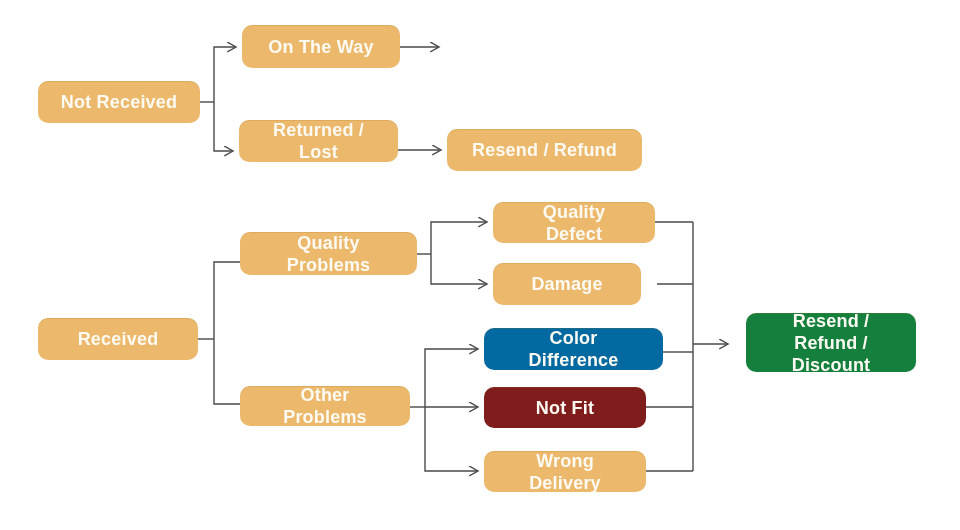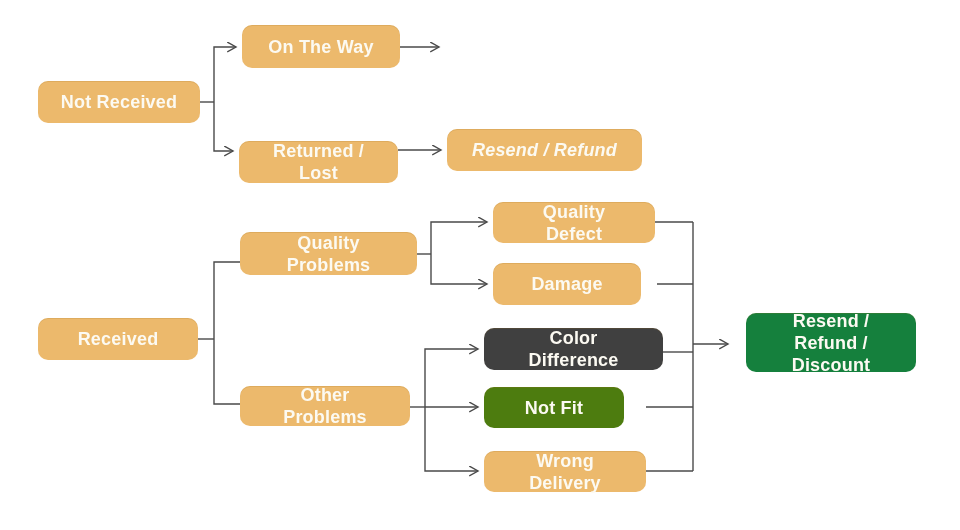--- a/index.html
+++ b/index.html
@@ -78,45 +78,45 @@
       <polyline points="693,222 693,471" fill="none" stroke="#4A4A4A" stroke-width="1.4"></polyline>
       <polyline points="693,344 728,344" fill="none" stroke="#4A4A4A" stroke-width="1.4" marker-end="url(#arrow-open)"></polyline>
     </svg>
   <div id="nodes-layer">
       <div class="node" style="left: 38px; top: 81px; width: 162px; height: 42px; background: rgb(236, 185, 108); color: rgb(252, 250, 242);">
         <span>Not Received</span>
       </div>
       <div class="node" style="left: 242px; top: 25px; width: 158px; height: 43px; background: rgb(236, 185, 108); color: rgb(252, 250, 242);">
         <span>On The Way</span>
       </div>
-      <div class="node" style="left: 239px; top: 141px; width: 159px; height: 42px; background: rgb(236, 185, 108); color: rgb(252, 250, 242);">
+      <div class="node" style="left: 239px; top: 120px; width: 159px; height: 42px; background: rgb(236, 185, 108); color: rgb(252, 250, 242);">
         <span>Returned / Lost</span>
       </div>
-      <div class="node" style="left: 447px; top: 129px; width: 195px; height: 42px; background: rgb(236, 185, 108); color: rgb(252, 250, 242); font-style: italic;">
+      <div class="node" style="left: 447px; top: 129px; width: 195px; height: 42px; background: rgb(236, 185, 108); color: rgb(252, 250, 242);">
         <span>Resend / Refund</span>
       </div>
       <div class="node" style="left: 240px; top: 232px; width: 177px; height: 43px; background: rgb(236, 185, 108); color: rgb(252, 250, 242);">
         <span>Quality Problems</span>
       </div>
       <div class="node" style="left: 38px; top: 318px; width: 160px; height: 42px; background: rgb(236, 185, 108); color: rgb(252, 250, 242);">
         <span>Received</span>
       </div>
       <div class="node" style="left: 240px; top: 386px; width: 170px; height: 40px; background: rgb(236, 185, 108); color: rgb(252, 250, 242);">
         <span>Other Problems</span>
       </div>
       <div class="node" style="left: 493px; top: 202px; width: 162px; height: 41px; background: rgb(236, 185, 108); color: rgb(252, 250, 242);">
         <span>Quality Defect</span>
       </div>
       <div class="node" style="left: 493px; top: 263px; width: 148px; height: 42px; background: rgb(236, 185, 108); color: rgb(252, 250, 242);">
         <span>Damage</span>
       </div>
-      <div class="node" style="left: 484px; top: 328px; width: 179px; height: 42px; background: #404040; color: rgb(252, 250, 242);">
+      <div class="node" style="left: 484px; top: 328px; width: 179px; height: 42px; background: #0369a1; color: rgb(252, 250, 242);">
         <span>Color Difference</span>
       </div>
-      <div class="node" style="left: 484px; top: 387px; width: 140px; height: 41px; background: #4d7c0f; color: rgb(252, 250, 242);">
+      <div class="node" style="left: 484px; top: 387px; width: 162px; height: 41px; background: #7f1d1d; color: rgb(252, 250, 242);">
         <span>Not Fit</span>
       </div>
       <div class="node" style="left: 484px; top: 451px; width: 162px; height: 41px; background: rgb(236, 185, 108); color: rgb(252, 250, 242);">
         <span>Wrong Delivery</span>
       </div>
       <div class="node" style="left: 735px; top: 313px; width: 170px; height: 59px; background: #15803d; color: rgb(252, 250, 242); margin-left: 11px;">
         <span>Resend / Refund / Discount</span>
       </div>
     </div>
 </div>

